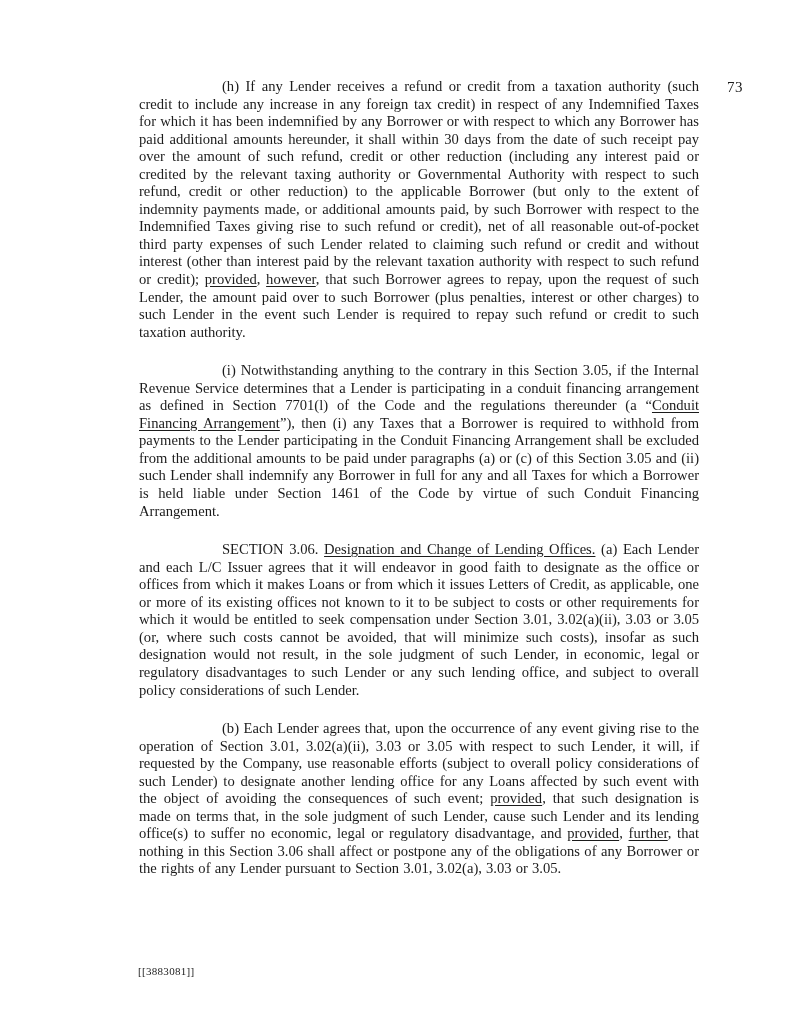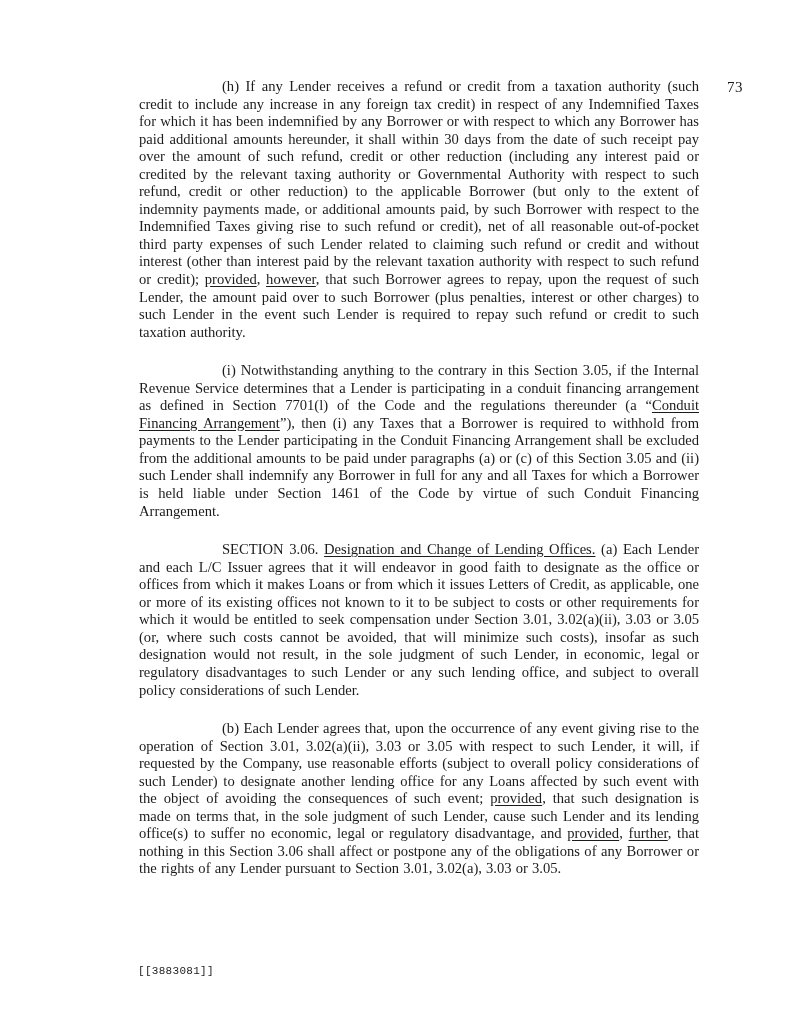--- a/index.html
+++ b/index.html
@@ -38,21 +38,20 @@
     word-spacing: 0.5px;
   }
   p.para:last-child { margin-bottom: 8px; }
   .u { text-decoration: underline; text-underline-offset: 2px; }
   .doc-footer {
     position: absolute;
     left: 138px;
     top: 965px;
     font-size: 11px;
     letter-spacing: 0.3px;
-    font-family: Liberation Mono, monospace;
   }
 </style>
 </head>
 <body>
 
 <div class="page-number">73</div>
 
 <div class="text-block">
   <p class="para"><span>(h)  If any Lender receives a refund or credit from a taxation authority (such credit to include any increase in any foreign tax credit) in respect of any Indemnified Taxes for which it has been indemnified by any Borrower or with respect to which any Borrower has paid additional amounts hereunder, it shall within 30 days from the date of such receipt pay over the amount of such refund, credit or other reduction (including any interest paid or credited by the relevant taxing authority or Governmental Authority with respect to such refund, credit or other reduction) to the applicable Borrower (but only to the extent of indemnity payments made, or additional amounts paid, by such Borrower with respect to the Indemnified Taxes giving rise to such refund or credit), net of all reasonable out-of-pocket third party expenses of such Lender related to claiming such refund or credit and without interest (other than interest paid by the relevant taxation authority with respect to such refund or credit); </span><span class="u">provided</span><span>, </span><span class="u">however</span><span>, that such Borrower agrees to repay, upon the request of such Lender, the amount paid over to such Borrower (plus penalties, interest or other charges) to such Lender in the event such Lender is required to repay such refund or credit to such taxation authority.</span></p>
   <p class="para"><span>(i)  Notwithstanding anything to the contrary in this Section 3.05, if the Internal Revenue Service determines that a Lender is participating in a conduit financing arrangement as defined in Section 7701(l) of the Code and the regulations thereunder (a “</span><span class="u">Conduit Financing Arrangement</span><span>”), then (i) any Taxes that a Borrower is required to withhold from payments to the Lender participating in the Conduit Financing Arrangement shall be excluded from the additional amounts to be paid under paragraphs (a) or (c) of this Section 3.05 and (ii) such Lender shall indemnify any Borrower in full for any and all Taxes for which a Borrower is held liable under Section 1461 of the Code by virtue of such Conduit Financing Arrangement.</span></p>

